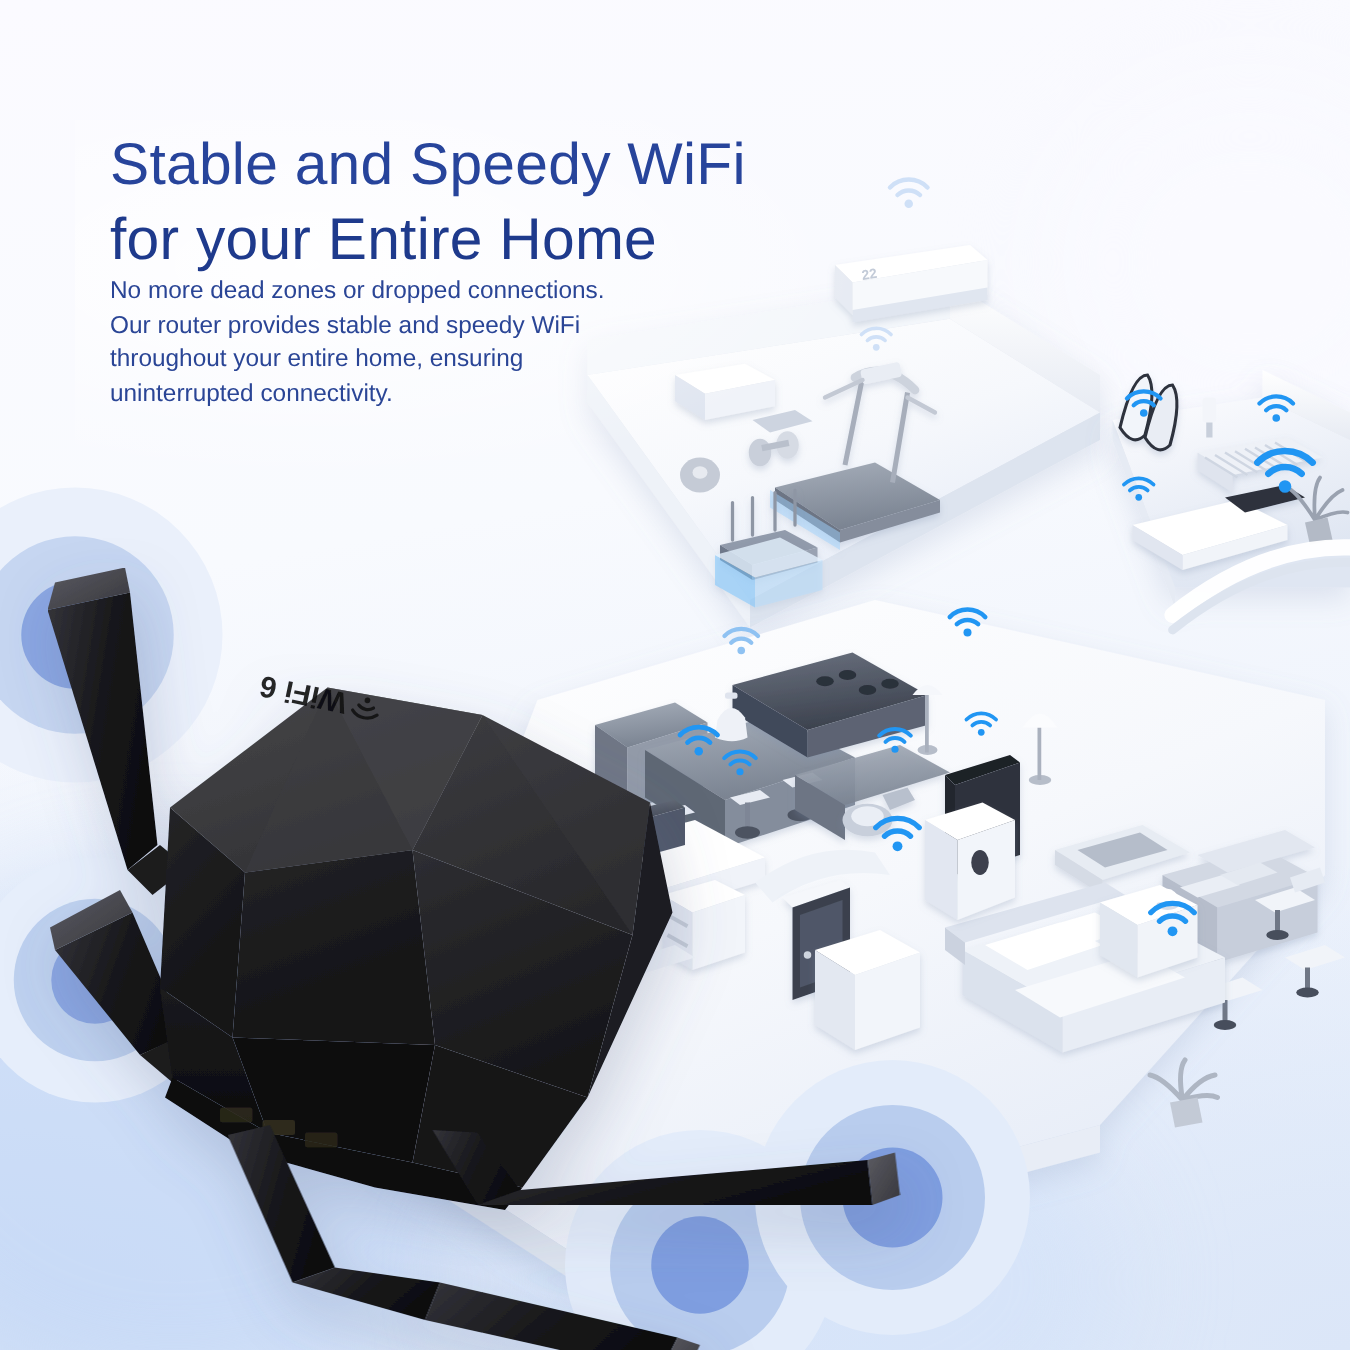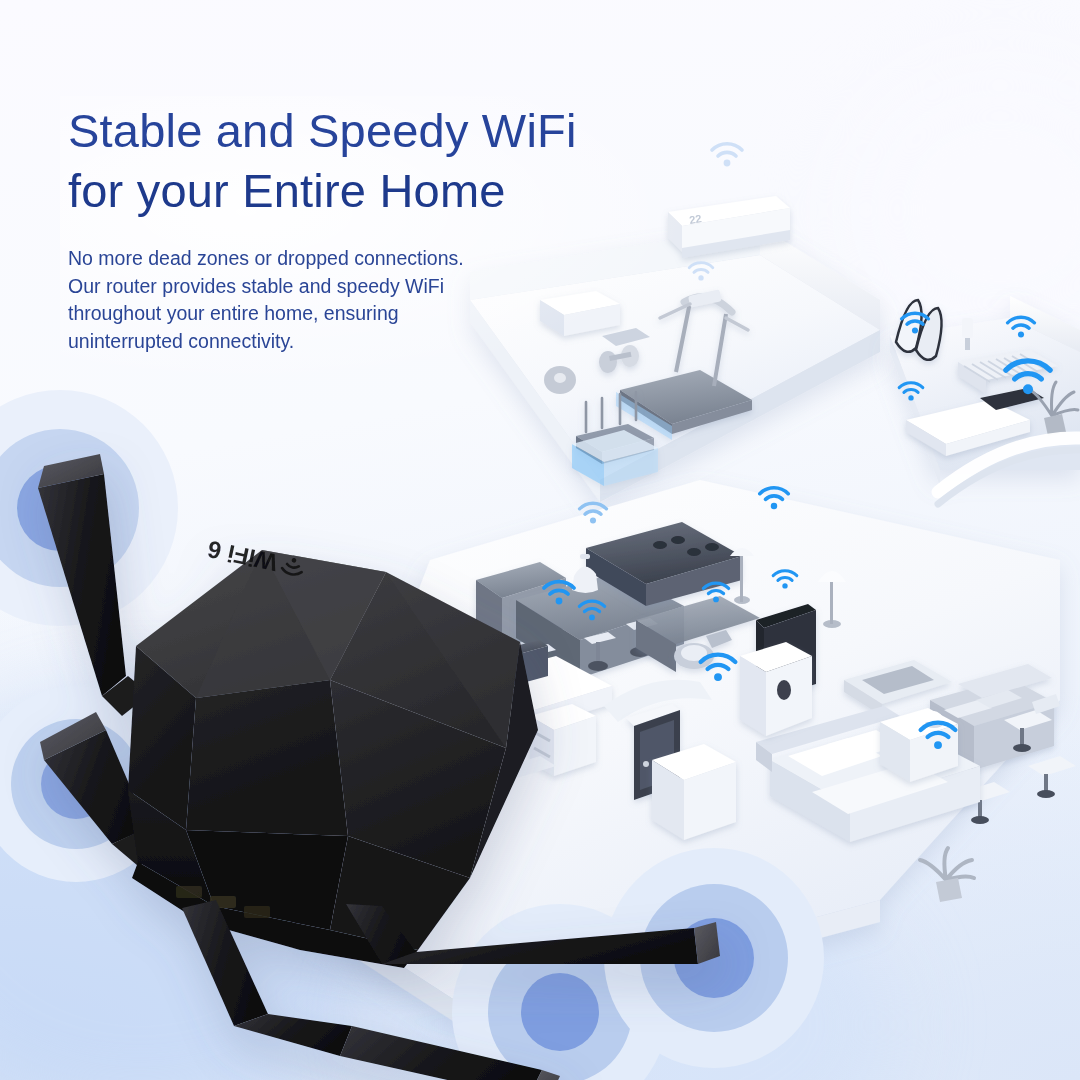--- a/index.html
+++ b/index.html
@@ -35,31 +35,30 @@
 
   
   .rings { position: absolute; border-radius: 50%; pointer-events: none; }
   .rings .r { position: absolute; border-radius: 50%; left: 50%; top: 50%; transform: translate(-50%,-50%); }
 
   
   #router { position: absolute; left: 0px; top: 430px; width: 760px; height: 660px; }
   #router svg { display: block; overflow: visible; }
 
   
-  #copy { position: absolute; left: 68px; top: 104px; width: 640px; z-index: 40; }
+  #copy { position: absolute; left: 88px; top: 104px; width: 640px; z-index: 40; }
   #headline-1 {
     font-size: 47px; font-weight: 300; letter-spacing: .2px;
     color: #27449b; line-height: 1.14; white-space: nowrap;
   }
   #headline-2 {
     font-size: 47px; font-weight: 400; letter-spacing: .2px;
     color: #1e3a8c; line-height: 1.22; margin-top: 4px; white-space: nowrap;
   }
   #body-copy {
-    margin-top: 26px;
     font-size: 19.5px; font-weight: 400; line-height: 1.42;
     color: #2a4596;
     max-width: 480px;
     white-space: pre-line;
   }
   .panel-glow {
     position: absolute; left: 60px; top: 96px; width: 620px; height: 290px;
     background: radial-gradient(ellipse at 30% 40%, rgba(255,255,255,.92) 0%, rgba(255,255,255,0) 72%);
     z-index: 35; pointer-events: none;
   }

